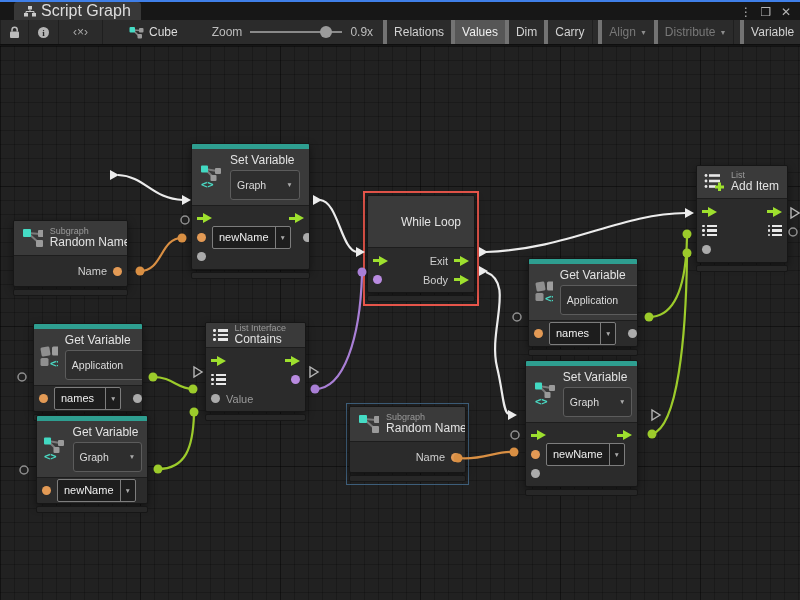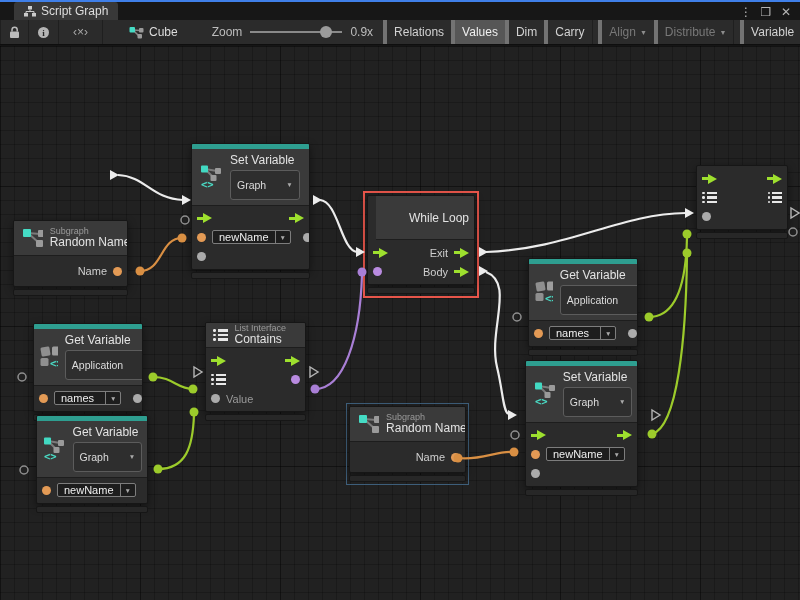--- a/index.html
+++ b/index.html
@@ -4,21 +4,21 @@
 <style>
   html,body{margin:0;padding:0;background:#101010;}
   *{box-sizing:border-box;}
   .stage{position:relative;width:800px;height:600px;overflow:hidden;
          font-family:"Liberation Sans","DejaVu Sans",sans-serif;color:#d6d6d6;
          background:#151515;}
   
   .titlebar{position:absolute;left:0;top:0;width:800px;height:20px;background:#171717;
             border-top:2px solid #3F7FE8;display:flex;align-items:flex-end;}
   .tab{display:flex;align-items:center;gap:5px;height:18px;margin-left:14px;padding:0 10px;
-       background:#383838;border-radius:3px 3px 0 0;font-size:12px;color:#dedede;}
+       background:#383838;border-radius:3px 3px 0 0;font-size:16px;color:#dedede;}
   .wincontrols{position:absolute;right:6px;top:3px;display:flex;gap:4px;}
   .wincontrols span{width:16px;text-align:center;font-size:12px;color:#b5b5b5;cursor:default;}
   
   .toolbar{position:absolute;left:0;top:20px;width:800px;height:25px;background:#2b2b2b;
            border-bottom:1px solid #0e0e0e;display:flex;align-items:stretch;font-size:12px;}
   .tbtn{display:flex;align-items:center;justify-content:center;padding:0 8px;
         border-right:1px solid #1f1f1f;color:#c9c9c9;}
   .tbtn.first{border-left:1px solid #1f1f1f;}
   .tool-gap{width:14px;}
   .graphref{display:flex;align-items:center;gap:5px;margin-left:26px;color:#dcdcdc;}
@@ -64,21 +64,21 @@
   .plabel.dim{color:#9a9a9a;}
   .pdot{width:9px;height:9px;border-radius:50%;flex:none;}
   .pdot.orange{background:#E39A55;}
   .pdot.gray{background:#ABABAB;}
   .pdot.purple{background:#B98BE0;}
   .farrow{position:relative;width:15px;height:10px;flex:none;}
   .farrow::before{content:"";position:absolute;left:0;top:3.5px;width:7px;height:3px;background:#9EE02E;}
   .farrow::after{content:"";position:absolute;left:6px;top:0;width:0;height:0;
                  border-left:9px solid #9EE02E;border-top:5px solid transparent;border-bottom:5px solid transparent;}
   .vfield{display:inline-flex;align-items:center;background:#1d1d1d;border:1px solid #7d7d7d;
-          border-radius:2px;height:14px;font-size:11px;color:#efefef;overflow:hidden;flex:none;}
+          border-radius:2px;height:23px;font-size:11px;color:#efefef;overflow:hidden;flex:none;}
   .vfield .txt{padding:0 6px;min-width:50px;}
   .vfield .chev{border-left:1px solid #7d7d7d;align-self:stretch;display:flex;align-items:center;padding:0 4px;}
   .nfooter{height:7px;background:#272727;border:1px solid #161616;border-radius:2px;margin-top:2px;}
   .listicon{display:flex;flex-direction:column;gap:2px;flex:none;}
   .listicon .li{display:flex;align-items:center;gap:2px;}
   .listicon .d{width:2.5px;height:2.5px;border-radius:50%;background:#e8e8e8;}
   .listicon .l{width:10px;height:2.5px;background:#e8e8e8;}
   .sel-red{position:absolute;z-index:2;border:2px solid #E8564B;padding:2px;}
   .sel-blue{position:absolute;z-index:2;border:1px solid #3E5F7B;padding:2px;}
   .wires{position:absolute;left:0;top:0;z-index:4;pointer-events:none;}
@@ -363,21 +363,21 @@
           <span class="plabel dim">Value</span>
         </div>
       </div>
     </div>
     <div class="nfooter"></div>
   </div>
 
   <div class="sel-red" style="left:363px;top:191px;width:116px;">
     <div>
       <div class="node">
-        <div class="hdr" style="height:44px;padding:5px 26px;margin-left:8px;">
+        <div class="hdr" style="height:52px;padding:5px 26px;">
           <svg width="26" height="26">
             <rect x="4" y="4" width="18" height="17" rx="5" fill="none" stroke="#9EE02E" stroke-width="4"></rect>
             <rect x="1" y="15" width="12" height="11" fill="#3a3a3a"></rect>
             <polygon points="13,14 13,25 3,19.5" fill="#9EE02E"></polygon>
           </svg>
           <div class="ntitle">While Loop</div>
         </div>
         <div class="nbody">
           <div class="prow">
             <span class="farrow"></span>
@@ -496,20 +496,36 @@
           <span class="pdot orange"></span>
         </div>
           </div>
       </div>
       <div class="nfooter"></div>
     </div>
   </div>
 
   <div class="node-wrap" style="left:696px;top:165px;width:92px;">
     <div class="node">
+      <div class="hdr" style="padding:4px 7px;">
+        <svg width="20" height="18">
+          <circle cx="2" cy="2.5" r="1.4" fill="#e8e8e8"></circle>
+            <rect x="5" y="1.2" width="11" height="2.6" fill="#e8e8e8"></rect>
+          <circle cx="2" cy="8" r="1.4" fill="#e8e8e8"></circle>
+            <rect x="5" y="6.7" width="11" height="2.6" fill="#e8e8e8"></rect>
+          <circle cx="2" cy="13.5" r="1.4" fill="#e8e8e8"></circle>
+            <rect x="5" y="12.2" width="7" height="2.6" fill="#e8e8e8"></rect>
+          <rect x="11" y="12.5" width="9" height="3" fill="#9EE02E"></rect>
+            <rect x="14" y="9.5" width="3" height="9" fill="#9EE02E"></rect>
+        </svg>
+        <div class="hcol">
+          <div class="nsub">List</div>
+          <div class="ntitle">Add Item</div>
+        </div>
+      </div>
       <div class="nbody">
         <div class="prow">
             <span class="farrow"></span>
             <span class="sp"></span>
             <span class="farrow"></span>
           </div>
         <div class="prow">
           <span class="listicon">
             <span class="li">
                 <span class="d"></span>

